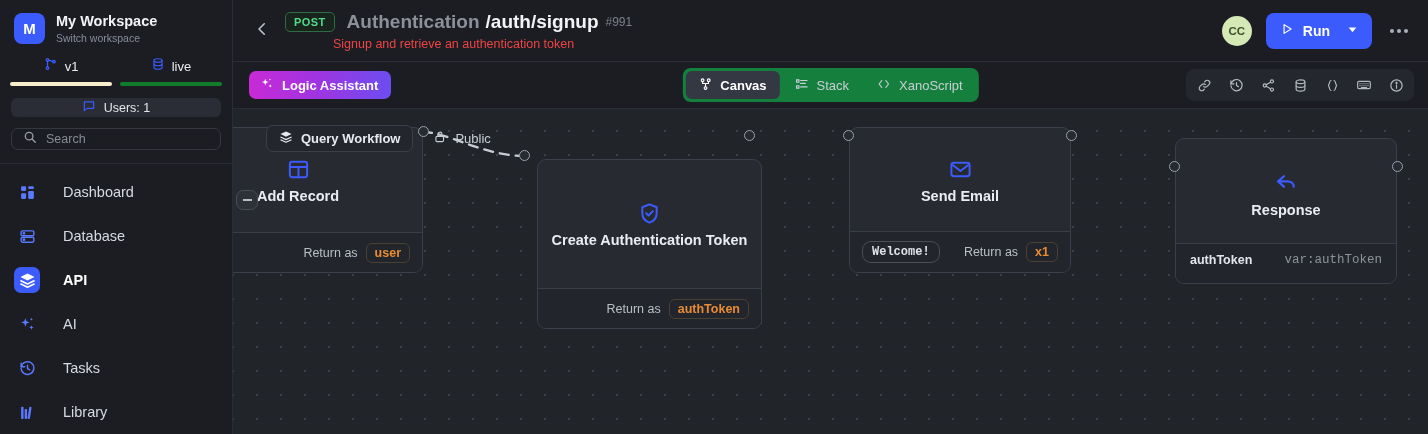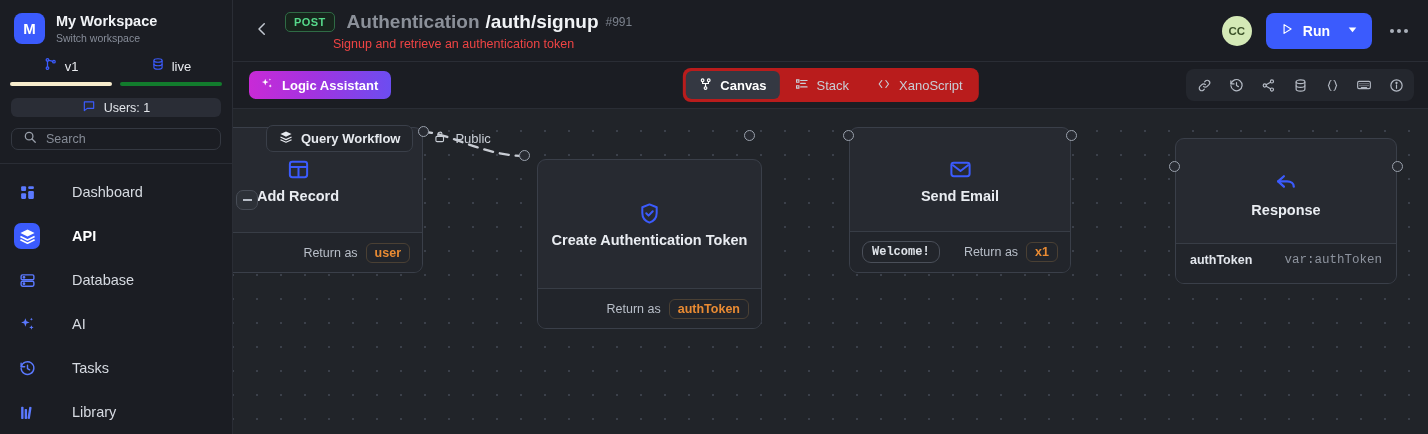--- a/index.html
+++ b/index.html
@@ -53,21 +53,21 @@
   .search-box input {
     background: none; border: none; outline: none;
     color: #cfd3da; font-size: 12.5px; width: 100%;
     font-family: "Liberation Sans", sans-serif;
   }
   .search-box input::placeholder { color: #868c97; }
   .sb-divider { margin: 13px 0 0; height: 1px; background: #2a2d35; }
 
   .nav { padding: 6px 0 0; }
   .nav-item {
-    display: flex; align-items: center; gap: 32px;
+    display: flex; align-items: center; gap: 23px;
     height: 44px; padding: 0 14px; cursor: pointer;
   }
   .nav-ico {
     width: 26px; height: 26px; flex: 0 0 26px;
     display: flex; align-items: center; justify-content: center;
     border-radius: 7px;
   }
   .nav-item.active .nav-ico { background: #3b5bfd; }
   .nav-label { font-size: 14.5px; color: #d6dae1; }
   .nav-item.active .nav-label { color: #fff; font-weight: bold; }
@@ -122,21 +122,21 @@
   .logic-btn {
     display: flex; align-items: center; gap: 8px;
     height: 28px; padding: 0 13px 0 11px; border-radius: 7px;
     background: linear-gradient(90deg, #c82ad6 0%, #a233e0 45%, #6c4df0 100%);
     color: #fff; font-size: 13px; font-weight: bold; cursor: pointer;
     margin-left: 6px;
   }
   .view-switch {
     position: absolute; left: 50%; transform: translateX(-50%);
     display: flex; align-items: center; gap: 2px;
-    background: #b91c1c; border-radius: 8px; padding: 3px;
+    background: #15803d; border-radius: 8px; padding: 3px;
   }
   .vs-item {
     display: flex; align-items: center; gap: 8px;
     height: 28px; padding: 0 13px; border-radius: 6px;
     font-size: 13px; color: #c9ced6; cursor: pointer; white-space: nowrap;
   }
   .vs-item.active { background: #343842; color: #fff; font-weight: bold; }
 
   .tool-icons {
     margin-left: auto; display: flex; align-items: center; gap: 4px;
@@ -283,40 +283,40 @@
         <span class="nav-ico">
           <svg width="17" height="17" viewBox="0 0 24 24" fill="#5b79ff">
               <rect x="3" y="3" width="7" height="7" rx="1.5"></rect>
               <rect x="13" y="3" width="8" height="4" rx="1.5"></rect>
               <rect x="3" y="13" width="7" height="8" rx="1.5"></rect>
               <rect x="13" y="10" width="8" height="11" rx="1.5"></rect>
             </svg>
         </span>
         <span class="nav-label">Dashboard</span>
       </div>
-      <div class="nav-item active">
-        <span class="nav-ico">
-          <svg width="17" height="17" viewBox="0 0 24 24" fill="#fff">
-              <path d="M12 2L2 7l10 5 10-5-10-5z"></path>
-              <path d="M2 12l10 5 10-5" stroke="#fff" stroke-width="2.2" fill="none" stroke-linejoin="round"></path>
-              <path d="M2 16.6l10 5 10-5" stroke="#fff" stroke-width="2.2" fill="none" stroke-linejoin="round"></path>
-            </svg>
-        </span>
-        <span class="nav-label">API</span>
-      </div>
       <div class="nav-item">
         <span class="nav-ico">
           <svg width="17" height="17" viewBox="0 0 24 24" fill="none" stroke="#5b79ff" stroke-width="2">
               <rect x="3" y="4" width="18" height="7" rx="2"></rect>
               <rect x="3" y="13" width="18" height="7" rx="2"></rect>
               <circle cx="7" cy="7.5" r="1" fill="#5b79ff"></circle>
               <circle cx="7" cy="16.5" r="1" fill="#5b79ff"></circle>
             </svg>
         </span>
         <span class="nav-label">Database</span>
+      </div>
+      <div class="nav-item active">
+        <span class="nav-ico">
+          <svg width="17" height="17" viewBox="0 0 24 24" fill="#fff">
+              <path d="M12 2L2 7l10 5 10-5-10-5z"></path>
+              <path d="M2 12l10 5 10-5" stroke="#fff" stroke-width="2.2" fill="none" stroke-linejoin="round"></path>
+              <path d="M2 16.6l10 5 10-5" stroke="#fff" stroke-width="2.2" fill="none" stroke-linejoin="round"></path>
+            </svg>
+        </span>
+        <span class="nav-label">API</span>
       </div>
       <div class="nav-item">
         <span class="nav-ico">
           <svg width="17" height="17" viewBox="0 0 24 24" fill="#5b79ff">
               <path d="M9 3l1.6 4.4L15 9l-4.4 1.6L9 15l-1.6-4.4L3 9l4.4-1.6z"></path>
               <path d="M17.5 13l.9 2.3 2.3.9-2.3.9-.9 2.3-.9-2.3-2.3-.9 2.3-.9z"></path>
               <path d="M17.5 2.5l.6 1.5 1.5.6-1.5.6-.6 1.5-.6-1.5-1.5-.6 1.5-.6z"></path>
             </svg>
         </span>
         <span class="nav-label">AI</span>

